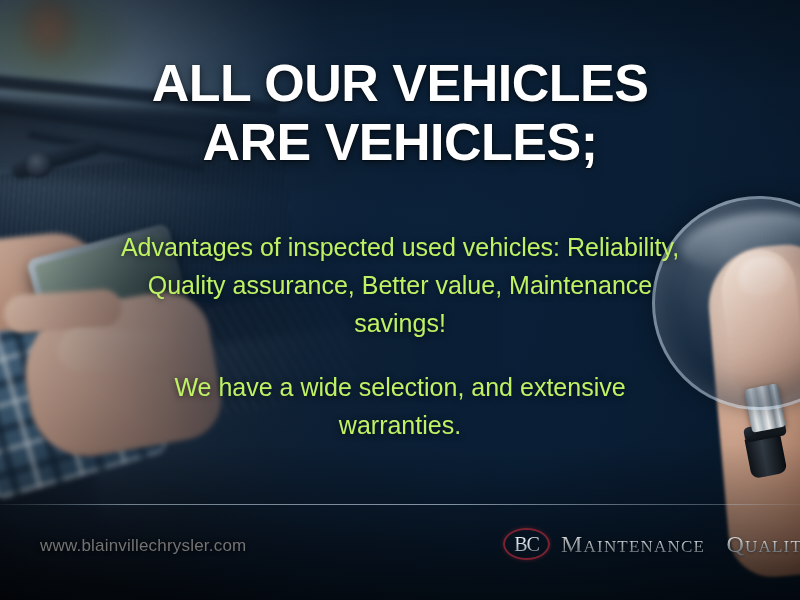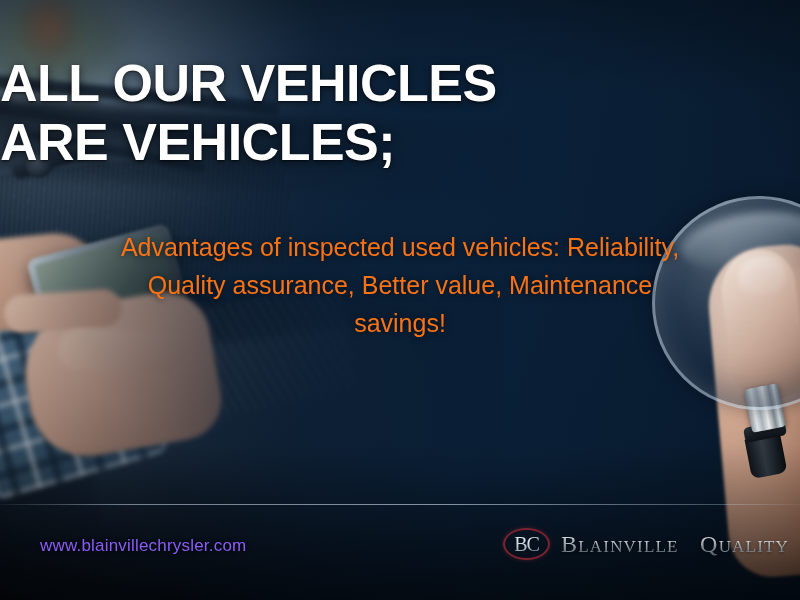--- a/index.html
+++ b/index.html
@@ -299,48 +299,49 @@
     left: 0; top: 504px;
     width: 800px; height: 1px;
     background: linear-gradient(90deg, rgba(190,210,228,0.05) 0%, rgba(198,216,232,0.55) 16%, rgba(206,224,238,0.62) 55%, rgba(190,210,228,0.30) 92%, rgba(190,210,228,0.05) 100%);
   }
 
   
   .headline {
     position: absolute;
     left: 0; top: 54px;
     width: 800px;
+    text-align: center;
     color: #ffffff;
     font-size: 52px;
     font-weight: bold;
     letter-spacing: -0.5px;
     line-height: 1.14;
     text-shadow: 0 2px 10px rgba(0,0,0,0.55), 0 1px 2px rgba(0,0,0,0.6);
   }
   .headline .line { display: block; }
 
   .body-copy {
     position: absolute;
     left: 120px; top: 228px;
     width: 560px;
     text-align: center;
-    color: #f97316;
+    color: #bef264;
     font-size: 25px;
     line-height: 1.52;
     font-weight: normal;
     text-shadow: 0 1px 6px rgba(0,0,0,0.6);
   }
   .body-copy p { margin: 0; }
   .body-copy p + p { margin-top: 26px; }
 
   
   .site-url {
     position: absolute;
     left: 40px; top: 536px;
-    color: #8b5cf6;
+    color: #737373;
     font-size: 17px;
     letter-spacing: 0.2px;
     text-shadow: 0 1px 4px rgba(0,0,0,0.8);
   }
   .brand-logo {
     position: absolute;
     left: 503px; top: 528px;
     display: flex;
     align-items: center;
     gap: 11px;
@@ -431,31 +432,32 @@
 
   <div class="bg-vignette"></div>
 
   <div class="headline">
     <span class="line">ALL OUR VEHICLES</span>
     <span class="line">ARE VEHICLES;</span>
   </div>
 
   <div class="body-copy">
     <p>Advantages of inspected used vehicles: Reliability, Quality assurance, Better value, Maintenance savings!</p>
+    <p>We have a wide selection, and extensive warranties.</p>
   </div>
 
   <div class="divider"></div>
 
   <div class="site-url">www.blainvillechrysler.com</div>
 
   <div class="brand-logo">
     <span class="brand-mark">
       <span class="ring"></span>
       <span class="bc">BC</span>
     </span>
     <span class="brand-words">
-      <span>Blainville</span>
+      <span>Maintenance</span>
       <span class="gap"></span>
       <span>Quality</span>
     </span>
   </div>
 
 </div>
 
 </body></html>

